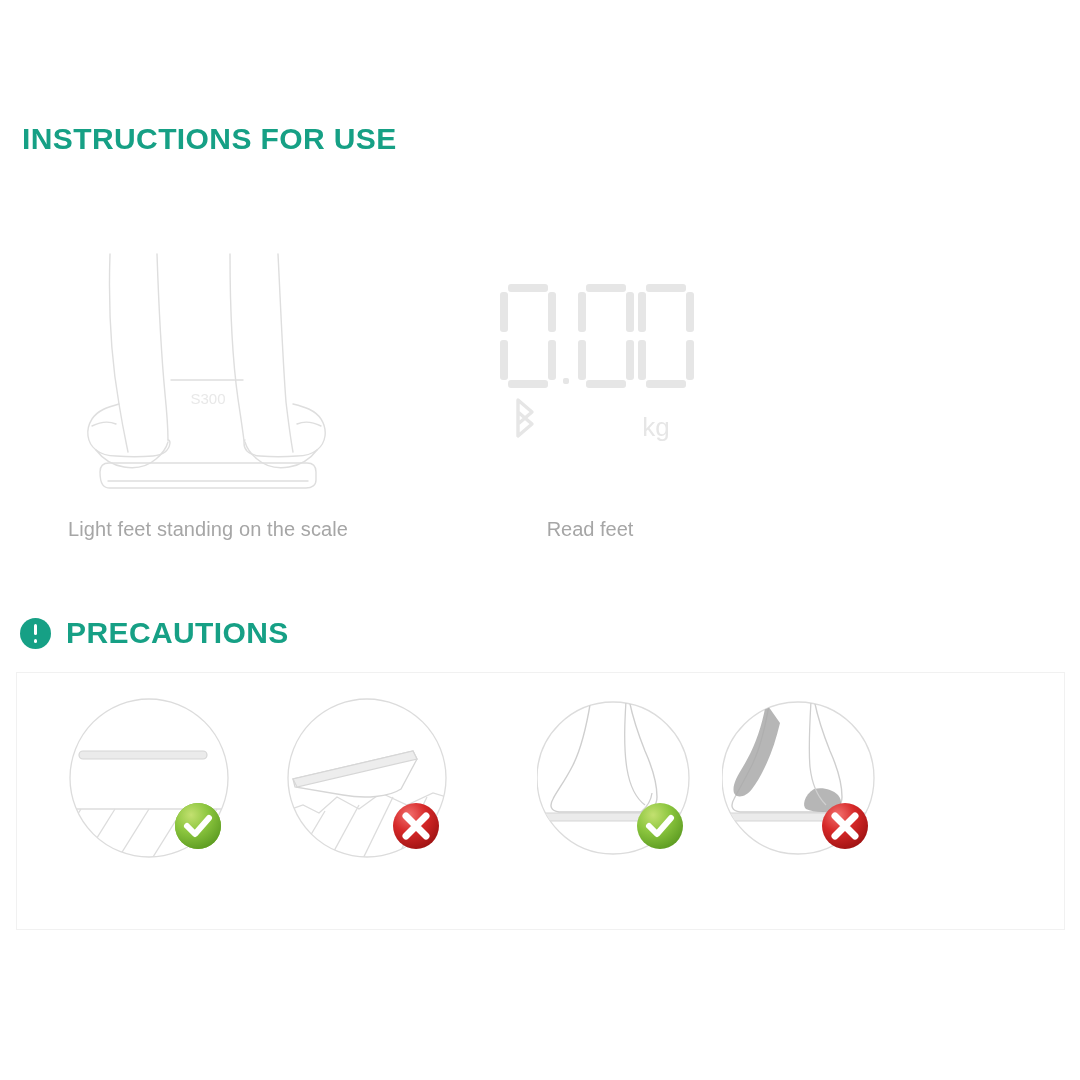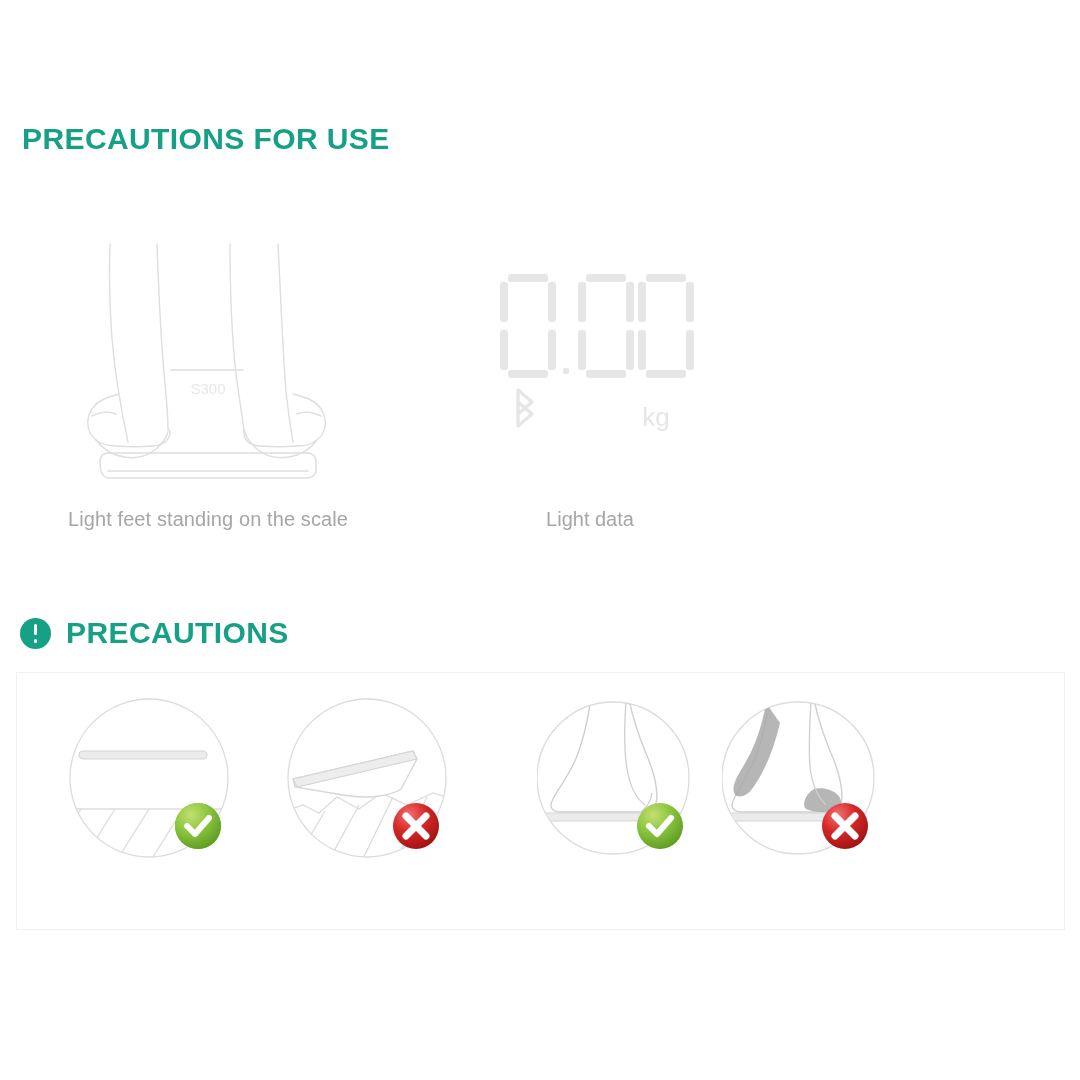--- a/index.html
+++ b/index.html
@@ -19,21 +19,21 @@
     top: 122px;
     font-size: 30px;
     font-weight: bold;
     letter-spacing: 0.4px;
     color: #16a085;
     white-space: nowrap;
   }
 
   
   .steps { position: absolute; left: 0; top: 230px; width: 1080px; height: 320px; }
-  .step { position: absolute; top: 4px; }
+  .step { position: absolute; top: 14px; }
   .step-1 { left: 48px; width: 320px; }
   .step-2 { left: 430px; width: 320px; }
   .step-art { height: 250px; display: flex; align-items: flex-end; justify-content: center; }
   .step-caption {
     margin-top: 24px;
     text-align: center;
     font-size: 20px;
     color: #a6a6a6;
     white-space: nowrap;
   }
@@ -100,21 +100,21 @@
   .prec-item.p0 { margin-left: 50px; }
   .prec-item.p1 { margin-left: 48px; }
   .prec-item.p2 { margin-left: 82px; }
   .prec-item.p3 { margin-left: 25px; }
 </style>
 </head>
 <body>
 
 <div class="page">
 
-  <div class="instructions-title">PRECAUTIONS FOR USE</div>
+  <div class="instructions-title">INSTRUCTIONS FOR USE</div>
 
   <div class="steps">
 
     <div class="step step-1">
       <div class="step-art">
         <svg width="260" height="250" viewBox="0 0 260 250" fill="none" stroke="#dedede" stroke-width="1.4" stroke-linecap="round" stroke-linejoin="round">
 
           <path d="M32 10 C 30 70, 34 120, 41 160 C 45 185, 48 198, 50 208"></path>
           <path d="M79 10 C 81 70, 84 118, 87 150 C 89 170, 90 185, 90 196"></path>
 
@@ -181,21 +181,21 @@
             </g>
           </g>
 
           <g stroke="#e6e6e6" stroke-width="3.4" fill="none" stroke-linecap="round" stroke-linejoin="round">
             <path d="M58 168 L 72 180 L 58 192 L 58 156 L 72 168 L 58 180"></path>
           </g>
 
           <text x="196" y="192" text-anchor="middle" font-family="Liberation Sans, sans-serif" font-size="26" fill="#e6e6e6">kg</text>
         </svg>
       </div>
-      <div class="step-caption">Light data</div>
+      <div class="step-caption">Read feet</div>
     </div>
 
   </div>
 
   <div class="precautions-head">
     <span class="warn-icon">
       <span class="bang"></span>
     </span>
     <span class="precautions-title">PRECAUTIONS</span>
   </div>

